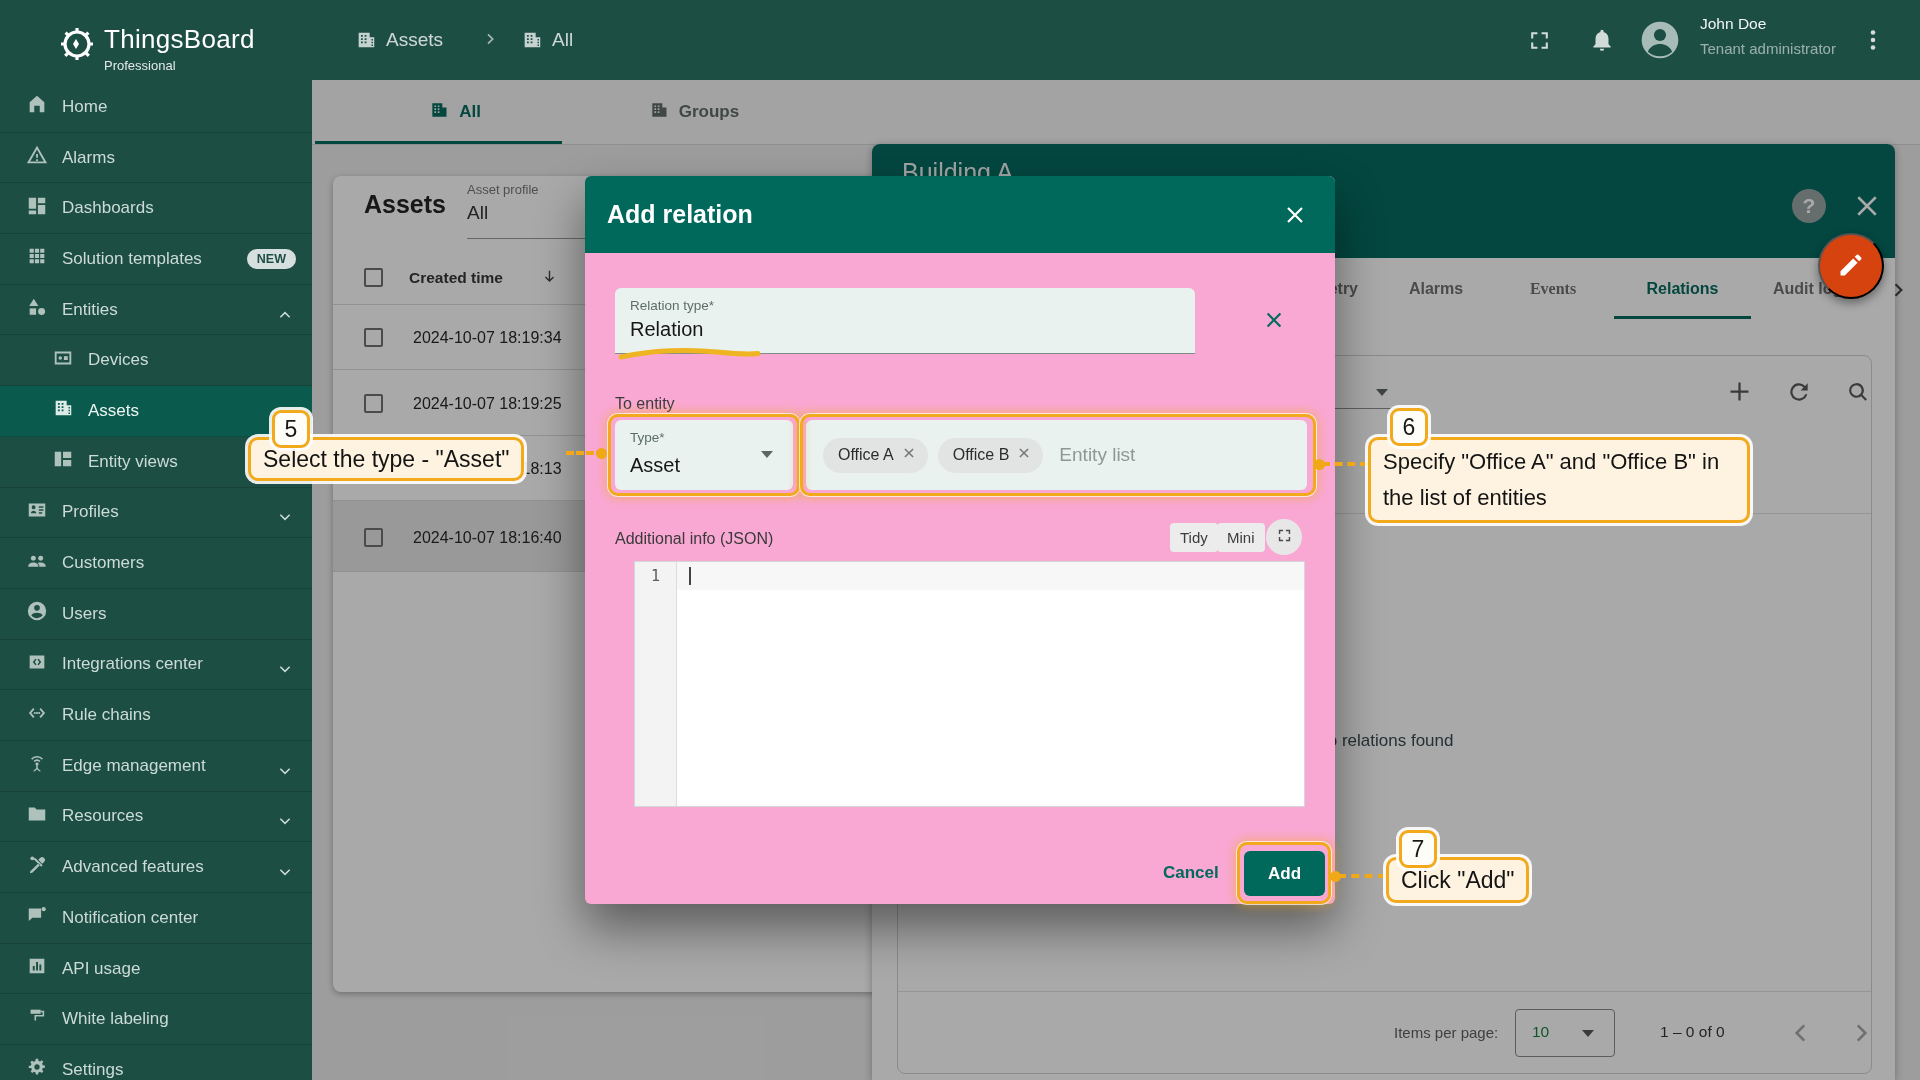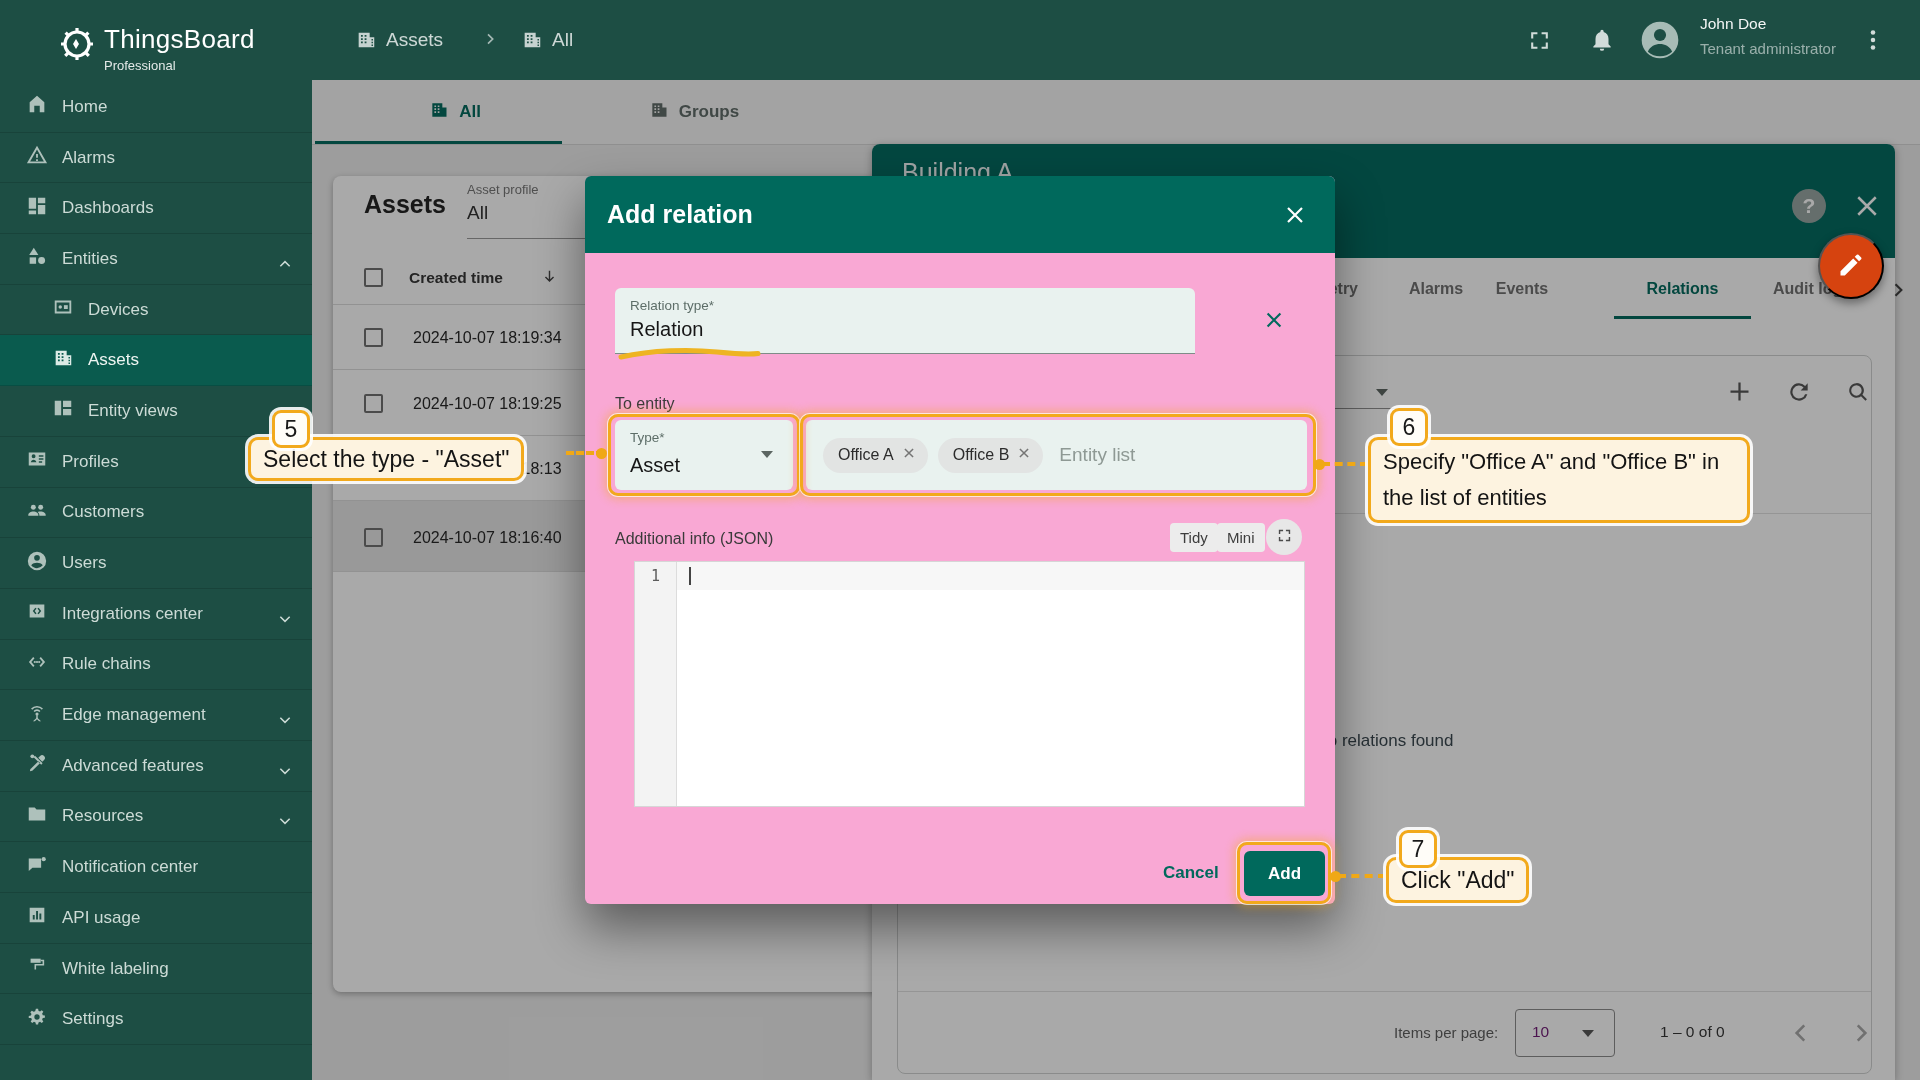--- a/index.html
+++ b/index.html
@@ -175,20 +175,27 @@
       <span>Alarms</span>
     </div>
     <div class="srow">
       <span class="icn"><svg width="22" height="22" viewBox="0 0 24 24" fill="currentColor">
             <path d="M3 3h8v12H3zM13 3h8v6h-8zM13 11h8v10h-8zM3 17h8v4H3z"></path>
           </svg></span>
       <span>Dashboards</span>
     </div>
     <div class="srow">
       <span class="icn"><svg width="22" height="22" viewBox="0 0 24 24" fill="currentColor">
+            <path d="M4 4h4.5v4.5H4zM9.75 4h4.5v4.5h-4.5zM15.5 4H20v4.5h-4.5zM4 9.75h4.5v4.5H4zM9.75 9.75h4.5v4.5h-4.5zM15.5 9.75H20v4.5h-4.5zM4 15.5h4.5V20H4zM9.75 15.5h4.5V20h-4.5zM15.5 15.5H20V20h-4.5z"></path>
+          </svg></span>
+      <span>Solution templates</span>
+      <span class="newpill">NEW</span>
+    </div>
+    <div class="srow">
+      <span class="icn"><svg width="22" height="22" viewBox="0 0 24 24" fill="currentColor">
             <path d="M8.5 3 3.5 11h10z"></path>
             <path d="M4 13.5h7v7H4z"></path>
             <circle cx="17" cy="17" r="3.8"></circle>
           </svg></span>
       <span>Entities</span>
       <span class="chev"><svg width="14" height="10" viewBox="0 0 24 16" fill="none" stroke="#ccdbd6" stroke-width="2.6">
             <path d="M4 12l8-8 8 8"></path>
           </svg></span>
     </div>
     <div class="srow child">
@@ -260,33 +267,33 @@
             <path d="M11.2 14.5h1.6v4h-1.6z"></path>
             <path d="M12 16.8 7.6 21h2.1l2.3-2.2 2.3 2.2h2.1z"></path>
           </svg></span>
       <span>Edge management</span>
       <span class="chev"><svg width="14" height="10" viewBox="0 0 24 16" fill="none" stroke="#ccdbd6" stroke-width="2.6">
             <path d="M4 4l8 8 8-8"></path>
           </svg></span>
     </div>
     <div class="srow">
       <span class="icn"><svg width="22" height="22" viewBox="0 0 24 24" fill="currentColor">
+            <path d="M3 5h6.5l2 2H21v12H3z"></path>
+          </svg></span>
+      <span>Resources</span>
+      <span class="chev"><svg width="14" height="10" viewBox="0 0 24 16" fill="none" stroke="#ccdbd6" stroke-width="2.6">
+            <path d="M4 4l8 8 8-8"></path>
+          </svg></span>
+    </div>
+    <div class="srow">
+      <span class="icn"><svg width="22" height="22" viewBox="0 0 24 24" fill="currentColor">
             <path d="M5 18.6 13.6 10l1.9 1.9L6.9 20.5zM13.4 6.3l4.3 4.3 2-2a3 3 0 0 0-4.3-4.3zM4.3 20.9l2.5-.5-2-2zM8.3 5.6l8.3 8.3 1.5-1.5-8.3-8.3z"></path>
             <circle cx="6.9" cy="4.7" r="2.1"></circle>
           </svg></span>
       <span>Advanced features</span>
-      <span class="chev"><svg width="14" height="10" viewBox="0 0 24 16" fill="none" stroke="#ccdbd6" stroke-width="2.6">
-            <path d="M4 4l8 8 8-8"></path>
-          </svg></span>
-    </div>
-    <div class="srow">
-      <span class="icn"><svg width="22" height="22" viewBox="0 0 24 24" fill="currentColor">
-            <path d="M3 5h6.5l2 2H21v12H3z"></path>
-          </svg></span>
-      <span>Resources</span>
       <span class="chev"><svg width="14" height="10" viewBox="0 0 24 16" fill="none" stroke="#ccdbd6" stroke-width="2.6">
             <path d="M4 4l8 8 8-8"></path>
           </svg></span>
     </div>
     <div class="srow">
       <span class="icn"><svg width="22" height="22" viewBox="0 0 24 24" fill="currentColor">
             <path d="M3 5h13.5v10H7l-4 3.6z"></path>
             <circle cx="19.3" cy="5.7" r="2.3"></circle>
           </svg></span>
       <span>Notification center</span>
@@ -379,21 +386,21 @@
           </svg>
       </span>
     </div>
 
     <div class="ptab" style="left:278px;width:208px;justify-content:flex-end;">
         <span>Latest telemetry</span>
       </div>
     <div class="ptab" style="left:514px;width:100px;">
         <span>Alarms</span>
       </div>
-    <div class="ptab" style="left:600px;width:100px;">
+    <div class="ptab" style="left:631px;width:100px;font-family:Liberation Serif, serif;">
         <span>Events</span>
       </div>
     <div class="ptab on" style="left:738px;width:145px;">
         <span>Relations</span>
       </div>
     <div class="ptab" style="left:880px;width:120px;">
         <span>Audit logs</span>
       </div>
     <div class="ptab-underline"></div>
     <span class="abs" style="left:1016px;top:136px;">
@@ -421,21 +428,21 @@
           </svg>
       </span>
       <div class="abs" style="left:0;top:157px;width:973px;height:1px;background:#e0e0e0;"></div>
 
       <div class="empty-text">No relations found</div>
 
       <div class="abs" style="left:0;top:635px;width:973px;height:1px;background:#e0e0e0;"></div>
       <div class="abs" style="left:0;top:636px;width:973px;height:82px;">
         <span class="abs pag" style="left:496px;top:32px;">Items per page:</span>
         <div class="abs" style="left:617px;top:17px;width:100px;height:48px;border:1px solid #8a8a8a;border-radius:4px;">
-          <span class="abs" style="left:16px;top:13px;font-size:15.5px;color:#701a75;">10</span>
+          <span class="abs" style="left:16px;top:13px;font-size:15.5px;color:#15803d;">10</span>
           <span class="abs caret" style="left:66px;top:20px;border-top-color:#555;"></span>
         </div>
         <span class="abs" style="left:762px;top:31px;font-size:15.5px;color:#333;">1 – 0 of 0</span>
         <span class="abs" style="left:890px;top:28px;">
           <svg width="26" height="26" viewBox="0 0 24 24" fill="none" stroke="#a8a8a8" stroke-width="2.4">
               <path d="M15 5l-7 7 7 7"></path>
             </svg>
         </span>
         <span class="abs" style="left:950px;top:28px;">
           <svg width="26" height="26" viewBox="0 0 24 24" fill="none" stroke="#a8a8a8" stroke-width="2.4">

